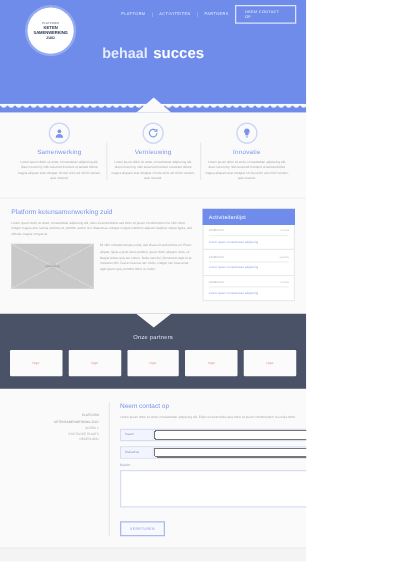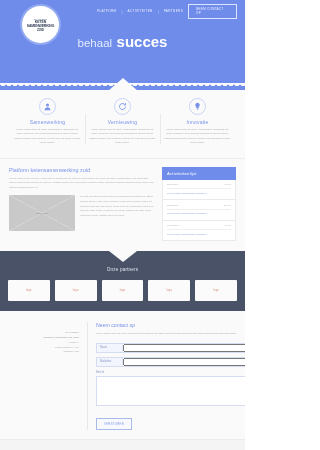--- a/index.html
+++ b/index.html
@@ -54,22 +54,22 @@
     font-size: 3px; letter-spacing: .3px;
     padding: 2.5px 7px;
     text-transform: uppercase;
   }
   .hero-title {
     margin-top: 9px;
     text-align: center;
     color: #ffffff;
     line-height: 1.32;
   }
-  .hero-title .l { font-size: 11.5px; font-weight: 400; color: #e3ebff; }
-  .hero-title .b { font-size: 15px; font-weight: bold; color: #ffffff; }
+  .hero-title .l { font-size: 11.5px; font-weight: 700; color: #e3ebff; }
+  .hero-title .b { font-size: 12px; font-weight: bold; color: #ffffff; }
 
   
   .scallop {
     position: absolute; left: 0; right: 0; bottom: 0;
     height: 7px;
     background:
       radial-gradient(circle at 3px 0px, #fafafa 2.9px, transparent 3px) repeat-x;
     background-size: 6px 7px;
     background-position: 0 0px;
   }

